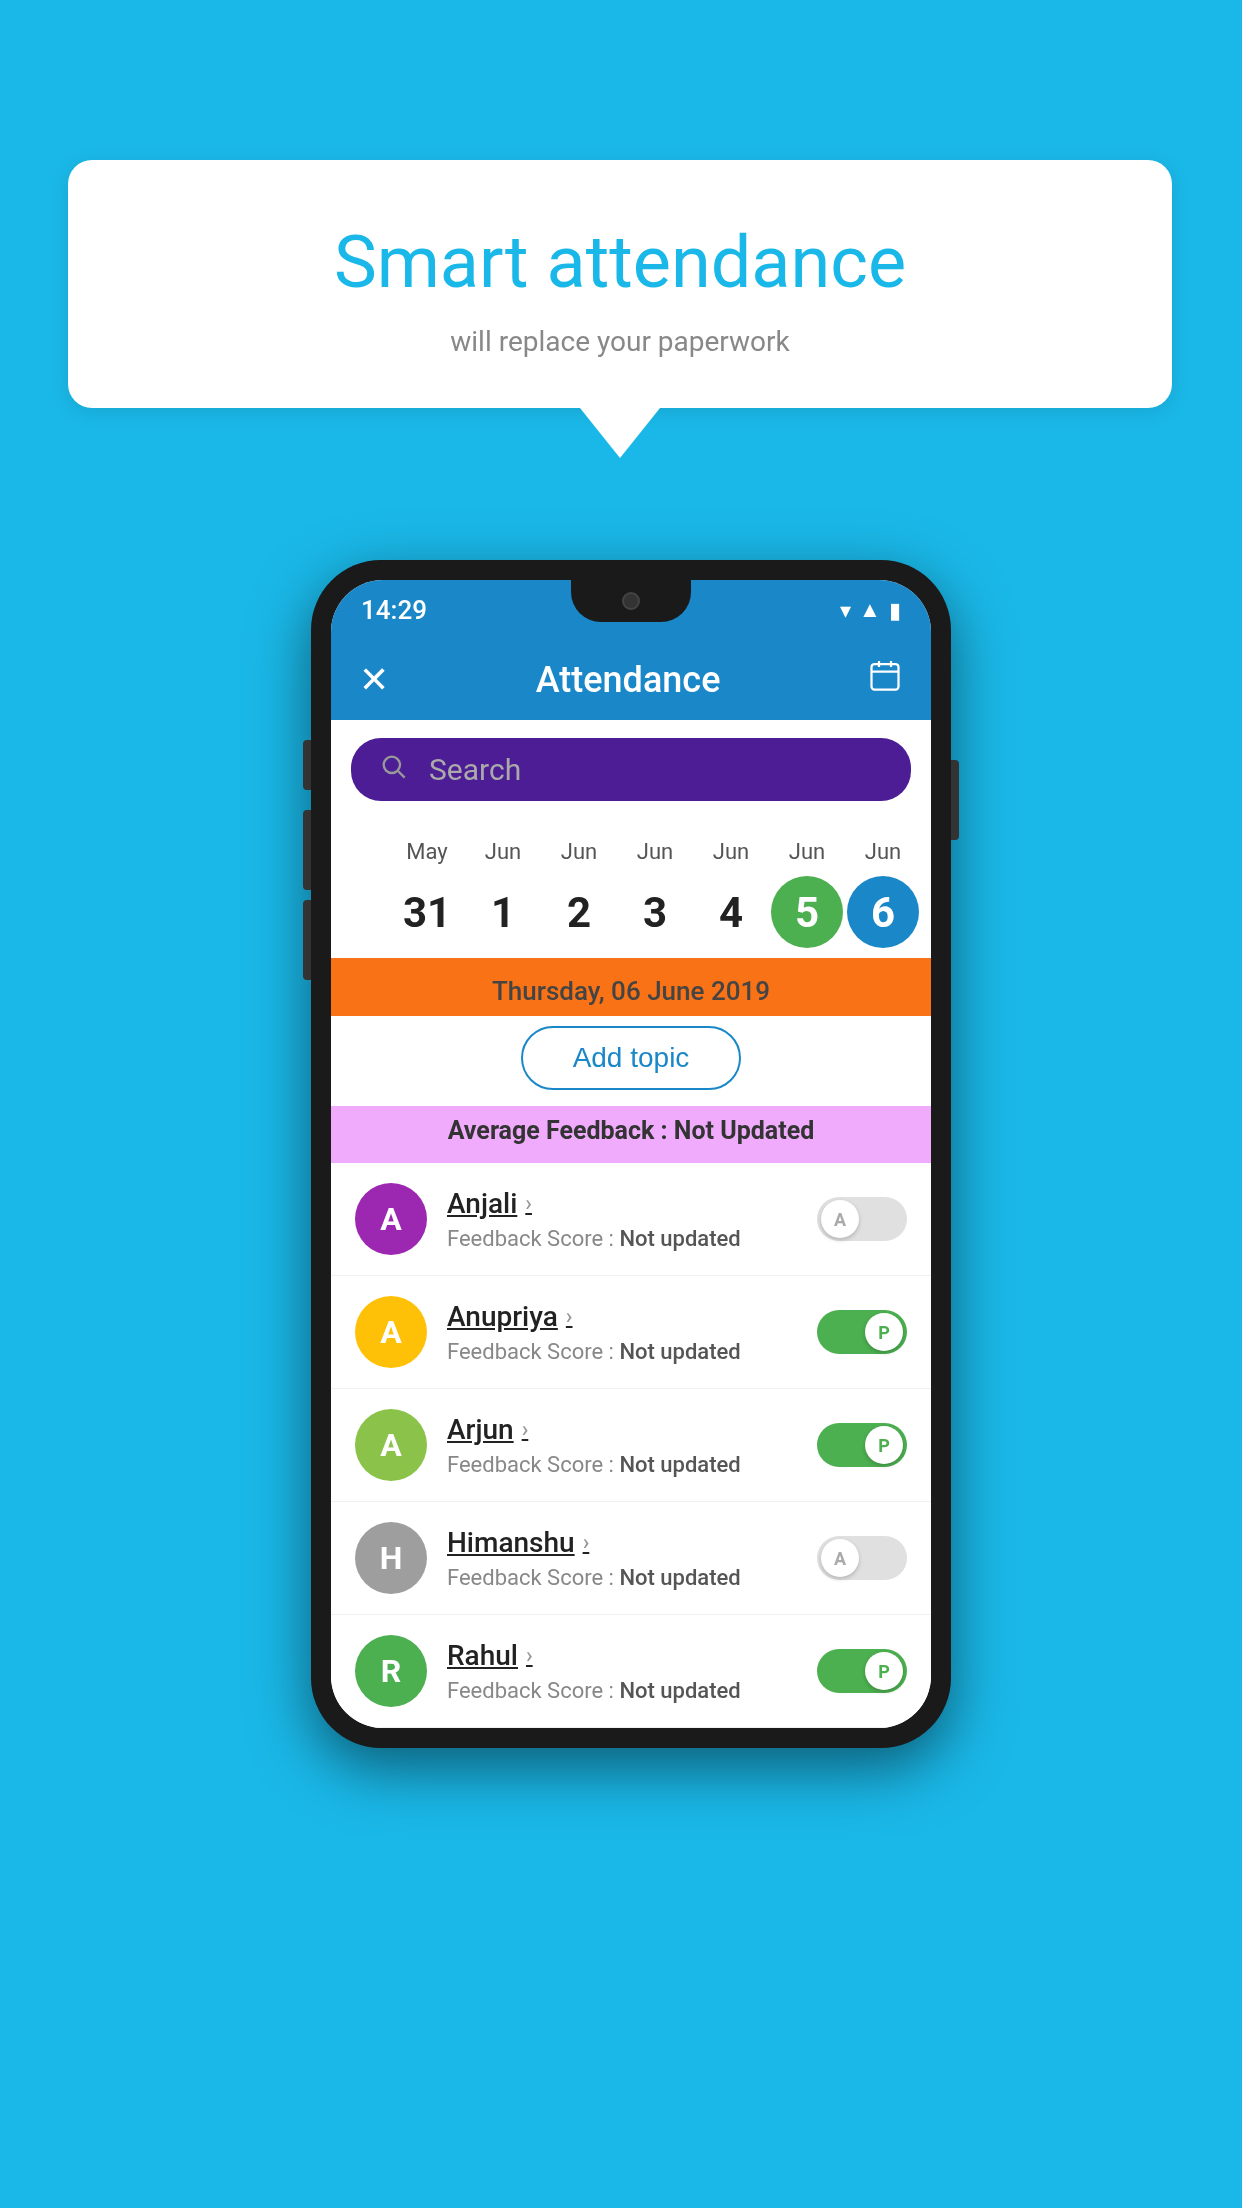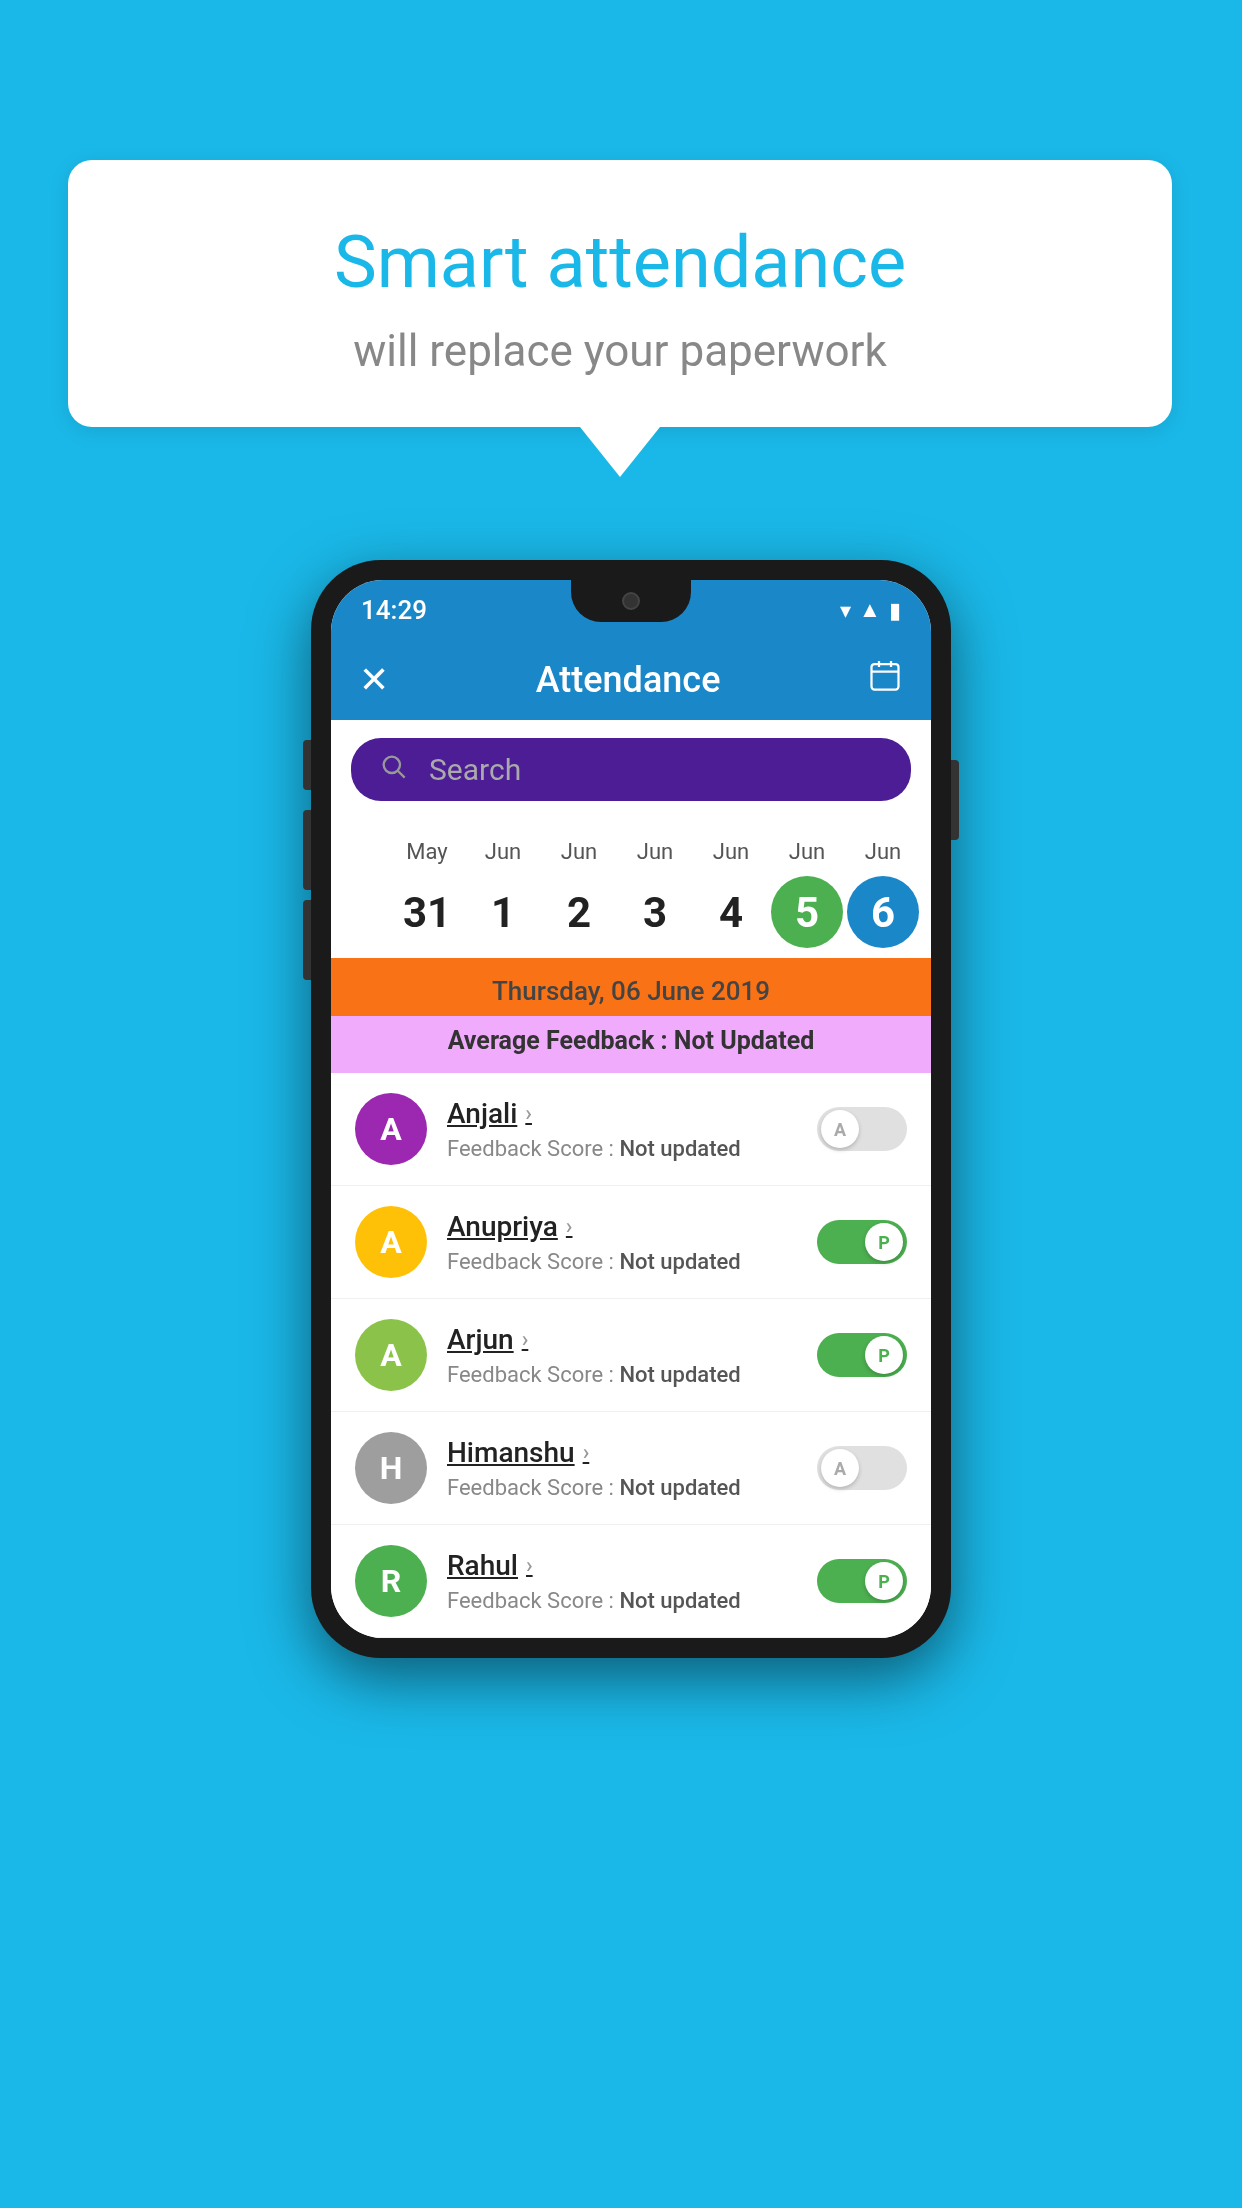--- a/index.html
+++ b/index.html
@@ -31,21 +31,21 @@
       box-shadow: 0 4px 20px rgba(0,0,0,0.1);
     }
     .speech-bubble-title {
       color: #1AB8E8;
       font-size: 72px;
       font-weight: 400;
       margin-bottom: 20px;
     }
     .speech-bubble-subtitle {
       color: #888;
-      font-size: 44px;
+      font-size: 28px;
       font-weight: 400;
     }
     .speech-bubble-arrow {
       width: 0;
       height: 0;
       border-left: 40px solid transparent;
       border-right: 40px solid transparent;
       border-top: 50px solid white;
       margin-top: 0px;
     }
@@ -455,20 +455,23 @@
             <div class="calendar-date today">5</div>
           </div>
           <div class="calendar-day">
             <div class="calendar-month">Jun</div>
             <div class="calendar-date selected">6</div>
           </div>
         </div>
 
       <div class="selected-date-info">Thursday, 06 June 2019</div>
 
+      <div class="add-topic-container">
+        <button class="add-topic-btn">Add topic</button>
+      </div>
 
       <div class="avg-feedback">
         <span>Average Feedback :</span>
         <span>Not Updated</span>
       </div>
 
       <div class="student-list" id="student-list">
       <div class="student-item">
             <div class="student-avatar" style="background: rgb(156, 39, 176);">A</div>
             <div class="student-info">

